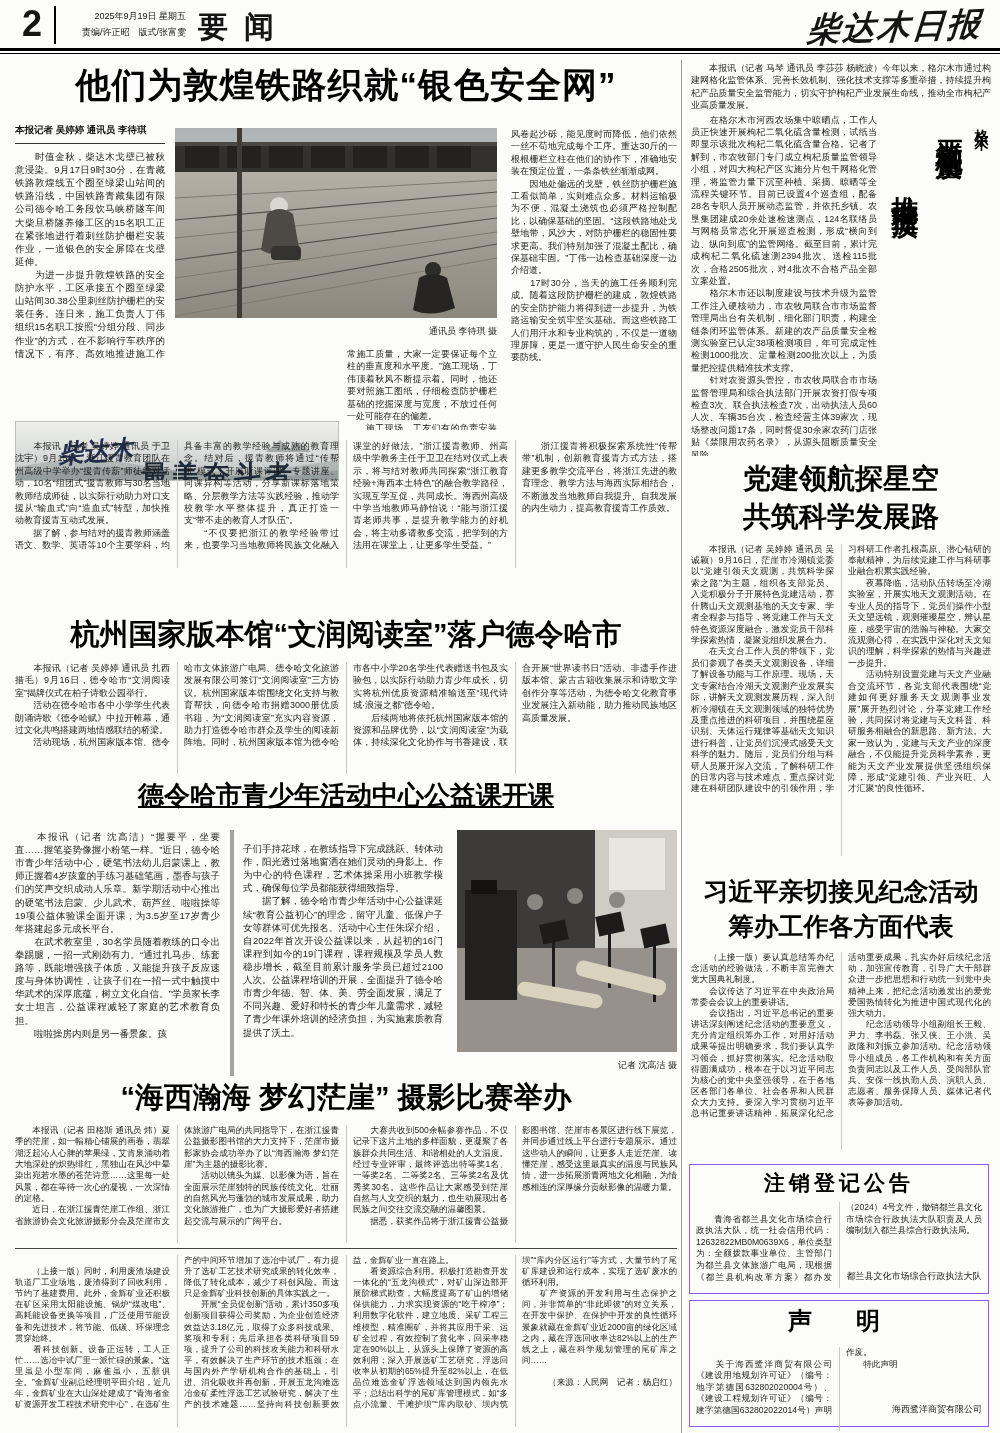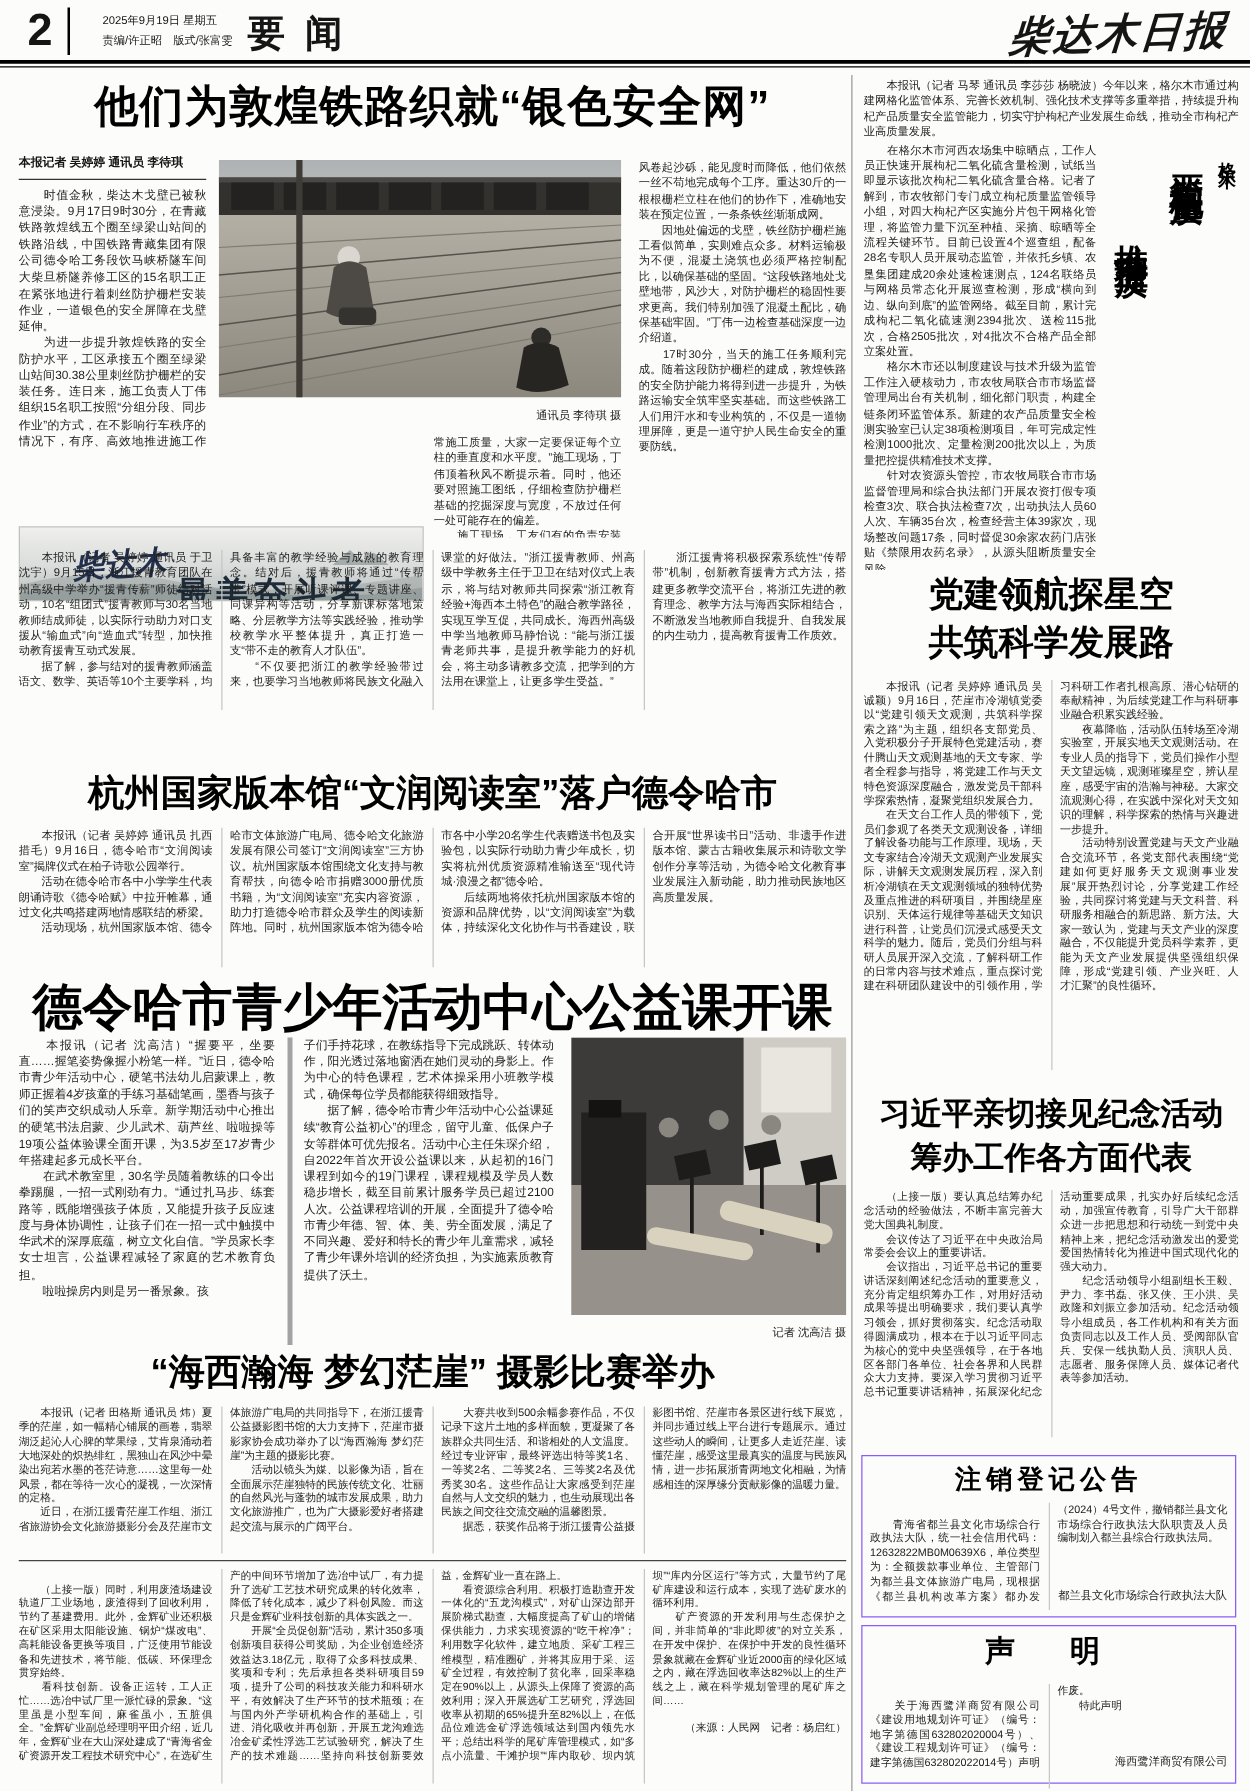--- a/index.html
+++ b/index.html
@@ -42,21 +42,21 @@
   .sig{font-size:9px;text-align:center;margin-top:5px;line-height:1.7;}
   .source{font-size:8.6px;text-align:right;}
 </style>
 </head>
 <body>
 
 <div class="page">
 
   <div class="abs" style="left:0;top:0;width:1000px;height:57px;">
     <div class="abs pagenum" style="left:22px;top:6px;">2</div>
-    <div class="abs dateblock" style="left:72px;top:8px;">
+    <div class="abs dateblock" style="left:72px;top:8px;text-align:right;">
       <div>2025年9月19日  星期五</div>
       <div>责编/许正昭　版式/张富雯</div>
     </div>
     <div class="abs section-title" style="left:198px;top:7px;">要闻</div>
     <div class="abs masthead" style="right:18px;top:5px;">柴达木日报</div>
     <div class="hdr-rule"></div>
     <div class="hdr-rule2"></div>
   </div>
 
   <div class="abs vdiv" style="left:681px;top:60px;height:1373px;"></div>
@@ -144,25 +144,25 @@
 
   <div class="abs" style="left:15px;top:615px;width:662px;height:161px;">
     <div class="h-main" style="font-size:29px;">杭州国家版本馆“文润阅读室”落户德令哈市</div>
     <div class="txt cols4" style="margin-top:7px;height:112px;font-size:9px;">　　本报讯（记者 吴婷婷 通讯员 扎西措毛）9月16日，德令哈市“文润阅读室”揭牌仪式在柏子诗歌公园举行。
 　　活动在德令哈市各中小学学生代表朗诵诗歌《德令哈赋》中拉开帷幕，通过文化共鸣搭建两地情感联结的桥梁。
 　　活动现场，杭州国家版本馆、德令哈市文体旅游广电局、德令哈文化旅游发展有限公司签订“文润阅读室”三方协议。杭州国家版本馆围绕文化支持与教育帮扶，向德令哈市捐赠3000册优质书籍，为“文润阅读室”充实内容资源，助力打造德令哈市群众及学生的阅读新阵地。同时，杭州国家版本馆为德令哈市各中小学20名学生代表赠送书包及实验包，以实际行动助力青少年成长，切实将杭州优质资源精准输送至“现代诗城·浪漫之都”德令哈。
 　　后续两地将依托杭州国家版本馆的资源和品牌优势，以“文润阅读室”为载体，持续深化文化协作与书香建设，联合开展“世界读书日”活动、非遗手作进版本馆、蒙古古籍收集展示和诗歌文学创作分享等活动，为德令哈文化教育事业发展注入新动能，助力推动民族地区高质量发展。</div>
   </div>
 
   <div class="abs" style="left:15px;top:778px;width:662px;height:298px;">
-    <div class="h-main" style="font-size:40px;">德令哈市青少年活动中心公益课开课</div>
+    <div class="h-main" style="font-size:26px;text-decoration:underline;">德令哈市青少年活动中心公益课开课</div>
     <div class="abs txt" style="left:0;top:52px;width:205px;height:246px;border-right:4px solid #a3a3a3;padding-right:10px;">　　本报讯（记者 沈高洁）“握要平，坐要直……握笔姿势像握小粉笔一样。”近日，德令哈市青少年活动中心，硬笔书法幼儿启蒙课上，教师正握着4岁孩童的手练习基础笔画，墨香与孩子们的笑声交织成动人乐章。新学期活动中心推出的硬笔书法启蒙、少儿武术、葫芦丝、啦啦操等19项公益体验课全面开课，为3.5岁至17岁青少年搭建起多元成长平台。
 　　在武术教室里，30名学员随着教练的口令出拳踢腿，一招一式刚劲有力。“通过扎马步、练套路等，既能增强孩子体质，又能提升孩子反应速度与身体协调性，让孩子们在一招一式中触摸中华武术的深厚底蕴，树立文化自信。”学员家长李女士坦言，公益课程减轻了家庭的艺术教育负担。
 　　啦啦操房内则是另一番景象。孩</div>
-    <div class="abs txt" style="left:228px;top:52px;width:200px;height:246px;">子们手持花球，在教练指导下完成跳跃、转体动作，阳光透过落地窗洒在她们灵动的身影上。作为中心的特色课程，艺术体操采用小班教学模式，确保每位学员都能获得细致指导。
+    <div class="abs txt" style="left:228px;top:64px;width:200px;height:246px;">子们手持花球，在教练指导下完成跳跃、转体动作，阳光透过落地窗洒在她们灵动的身影上。作为中心的特色课程，艺术体操采用小班教学模式，确保每位学员都能获得细致指导。
 　　据了解，德令哈市青少年活动中心公益课延续“教育公益初心”的理念，留守儿童、低保户子女等群体可优先报名。活动中心主任朱琛介绍，自2022年首次开设公益课以来，从起初的16门课程到如今的19门课程，课程规模及学员人数稳步增长，截至目前累计服务学员已超过2100人次。公益课程培训的开展，全面提升了德令哈市青少年德、智、体、美、劳全面发展，满足了不同兴趣、爱好和特长的青少年儿童需求，减轻了青少年课外培训的经济负担，为实施素质教育提供了沃土。</div>
     <div class="abs" style="left:442px;top:52px;width:220px;height:246px;">
       <svg width="220" height="222">
         <rect width="220" height="222" fill="#b9b6b1"></rect>
         <rect x="0" y="0" width="138" height="118" fill="#3c3b39"></rect>
         <rect x="138" y="0" width="82" height="118" fill="#cfccc6"></rect>
         <rect x="152" y="8" width="56" height="52" fill="#e9e6df"></rect>
         <rect x="0" y="118" width="220" height="104" fill="#96928b"></rect>
         <rect x="8" y="60" width="52" height="110" fill="#22211f"></rect>
         <rect x="14" y="50" width="26" height="14" fill="#141312"></rect>
@@ -218,21 +218,21 @@
         <span class="vh-b1">严管枸杞质量</span>
         <span class="vh-b2">推动产业提质</span>
       </div>
       <div class="txt" style="font-size:9px;">　　在格尔木市河西农场集中晾晒点，工作人员正快速开展枸杞二氧化硫含量检测，试纸当即显示该批次枸杞二氧化硫含量合格。记者了解到，市农牧部门专门成立枸杞质量监管领导小组，对四大枸杞产区实施分片包干网格化管理，将监管力量下沉至种植、采摘、晾晒等全流程关键环节。目前已设置4个巡查组，配备28名专职人员开展动态监管，并依托乡镇、农垦集团建成20余处速检速测点，124名联络员与网格员常态化开展巡查检测，形成“横向到边、纵向到底”的监管网络。截至目前，累计完成枸杞二氧化硫速测2394批次、送检115批次，合格2505批次，对4批次不合格产品全部立案处置。
 　　格尔木市还以制度建设与技术升级为监管工作注入硬核动力，市农牧局联合市市场监督管理局出台有关机制，细化部门职责，构建全链条闭环监管体系。新建的农产品质量安全检测实验室已认定38项检测项目，年可完成定性检测1000批次、定量检测200批次以上，为质量把控提供精准技术支撑。
 　　针对农资源头管控，市农牧局联合市市场监督管理局和综合执法部门开展农资打假专项检查3次、联合执法检查7次，出动执法人员60人次、车辆35台次，检查经营主体39家次，现场整改问题17条，同时督促30余家农药门店张贴《禁限用农药名录》，从源头阻断质量安全风险。</div>
     </div>
   </div>
 
   <div class="abs" style="left:691px;top:460px;width:300px;height:408px;">
-    <div class="h-main" style="font-size:28px;line-height:1.35;font-family:Liberation Mono, monospace;">
+    <div class="h-main" style="font-size:28px;line-height:1.35;">
       <div>党建领航探星空</div>
       <div>共筑科学发展路</div>
     </div>
     <div class="txt cols2" style="margin-top:8px;height:312px;font-size:8.8px;line-height:1.3;">　　本报讯（记者 吴婷婷 通讯员 吴诚颖）9月16日，茫崖市冷湖镇党委以“党建引领天文观测，共筑科学探索之路”为主题，组织各支部党员、入党积极分子开展特色党建活动，赛什腾山天文观测基地的天文专家、学者全程参与指导，将党建工作与天文特色资源深度融合，激发党员干部科学探索热情，凝聚党组织发展合力。
 　　在天文台工作人员的带领下，党员们参观了各类天文观测设备，详细了解设备功能与工作原理。现场，天文专家结合冷湖天文观测产业发展实际，讲解天文观测发展历程，深入剖析冷湖镇在天文观测领域的独特优势及重点推进的科研项目，并围绕星座识别、天体运行规律等基础天文知识进行科普，让党员们沉浸式感受天文科学的魅力。随后，党员们分组与科研人员展开深入交流，了解科研工作的日常内容与技术难点，重点探讨党建在科研团队建设中的引领作用，学习科研工作者扎根高原、潜心钻研的奉献精神，为后续党建工作与科研事业融合积累实践经验。
 　　夜幕降临，活动队伍转场至冷湖实验室，开展实地天文观测活动。在专业人员的指导下，党员们操作小型天文望远镜，观测璀璨星空，辨认星座，感受宇宙的浩瀚与神秘。大家交流观测心得，在实践中深化对天文知识的理解，科学探索的热情与兴趣进一步提升。
 　　活动特别设置党建与天文产业融合交流环节，各党支部代表围绕“党建如何更好服务天文观测事业发展”展开热烈讨论，分享党建工作经验，共同探讨将党建与天文科普、科研服务相融合的新思路、新方法。大家一致认为，党建与天文产业的深度融合，不仅能提升党员科学素养，更能为天文产业发展提供坚强组织保障，形成“党建引领、产业兴旺、人才汇聚”的良性循环。</div>
   </div>
 
   <div class="abs" style="left:691px;top:874px;width:300px;height:286px;">

